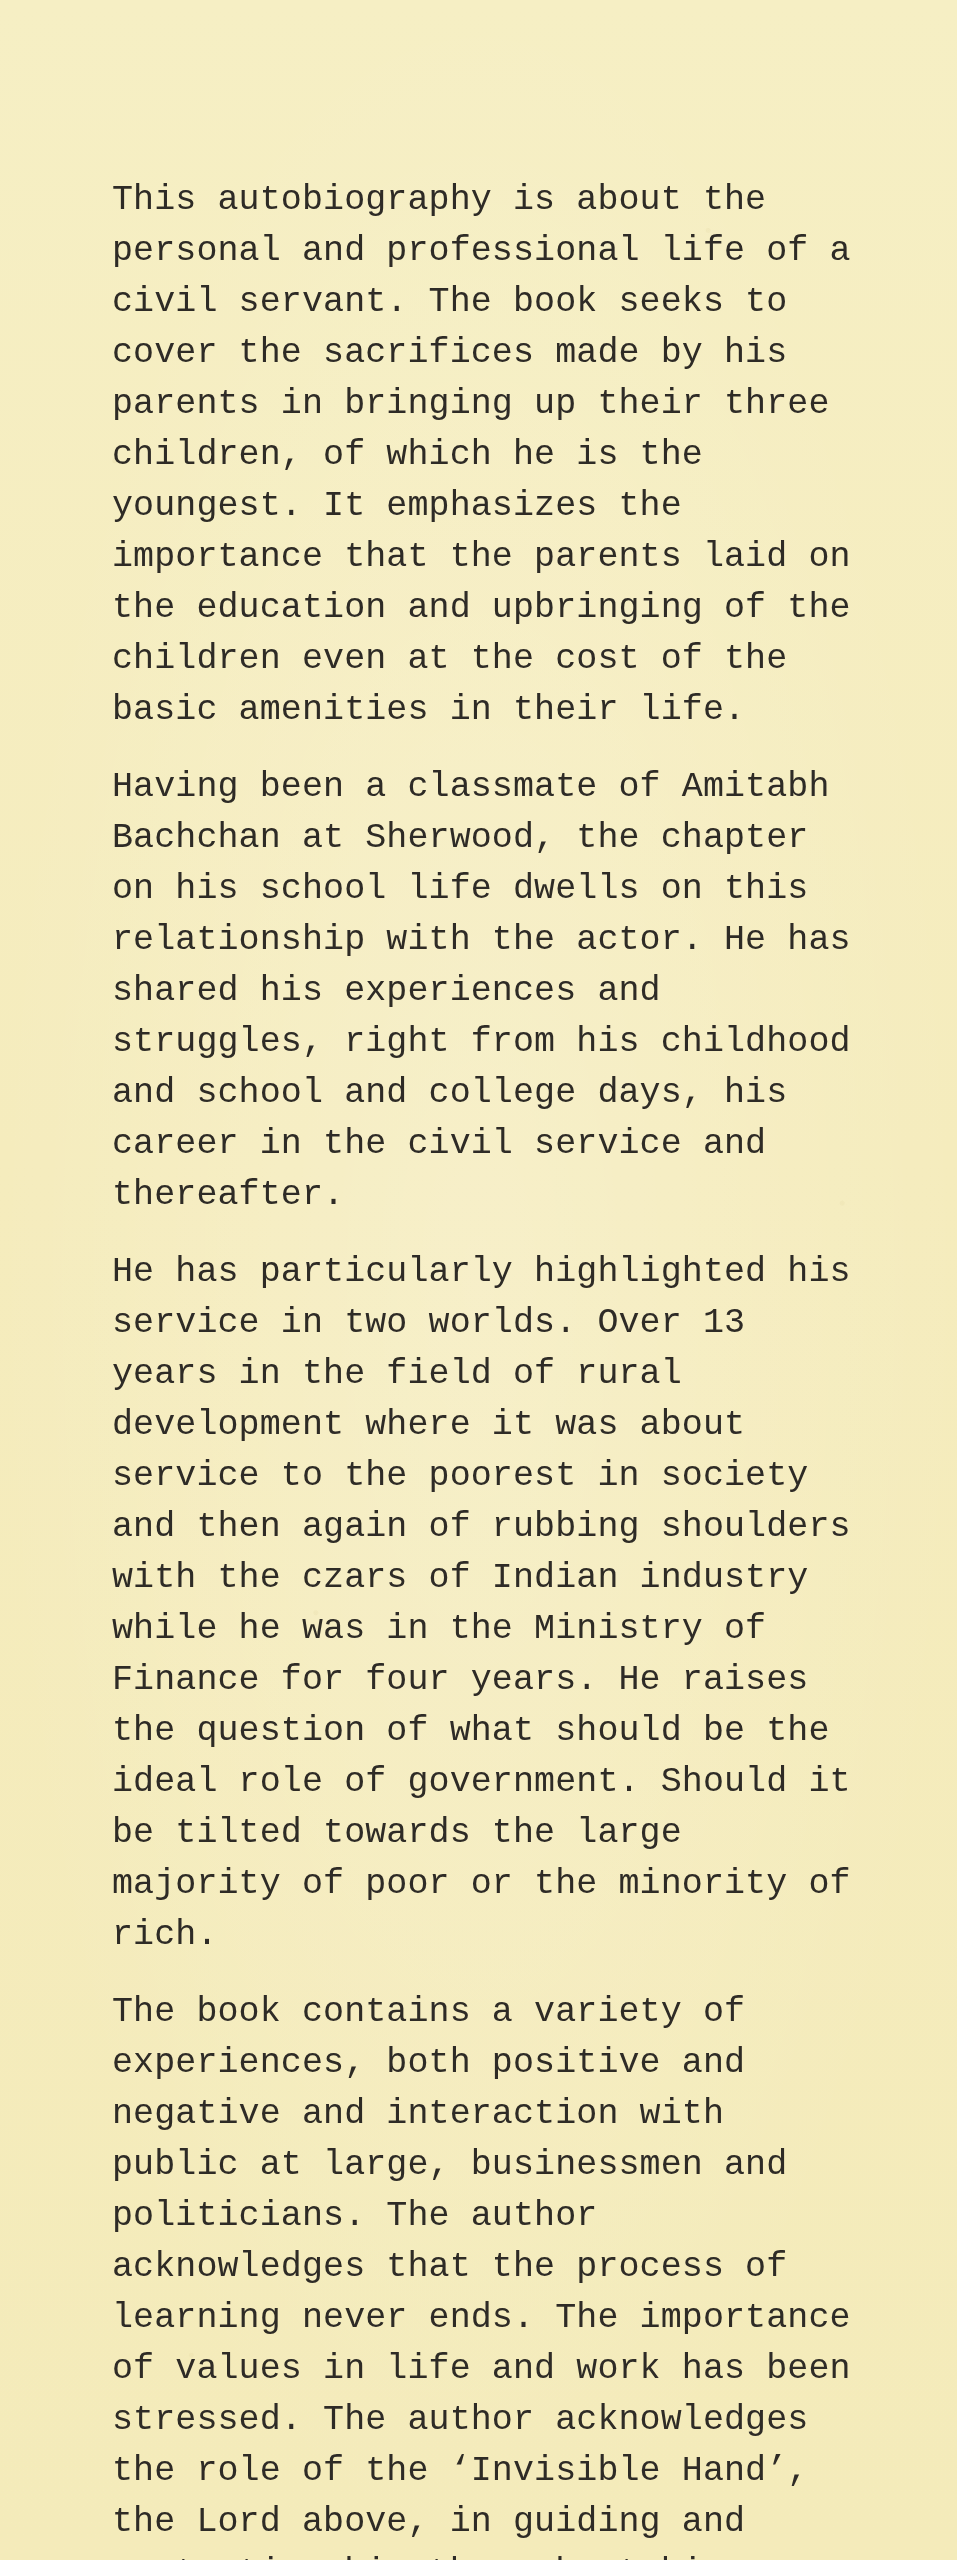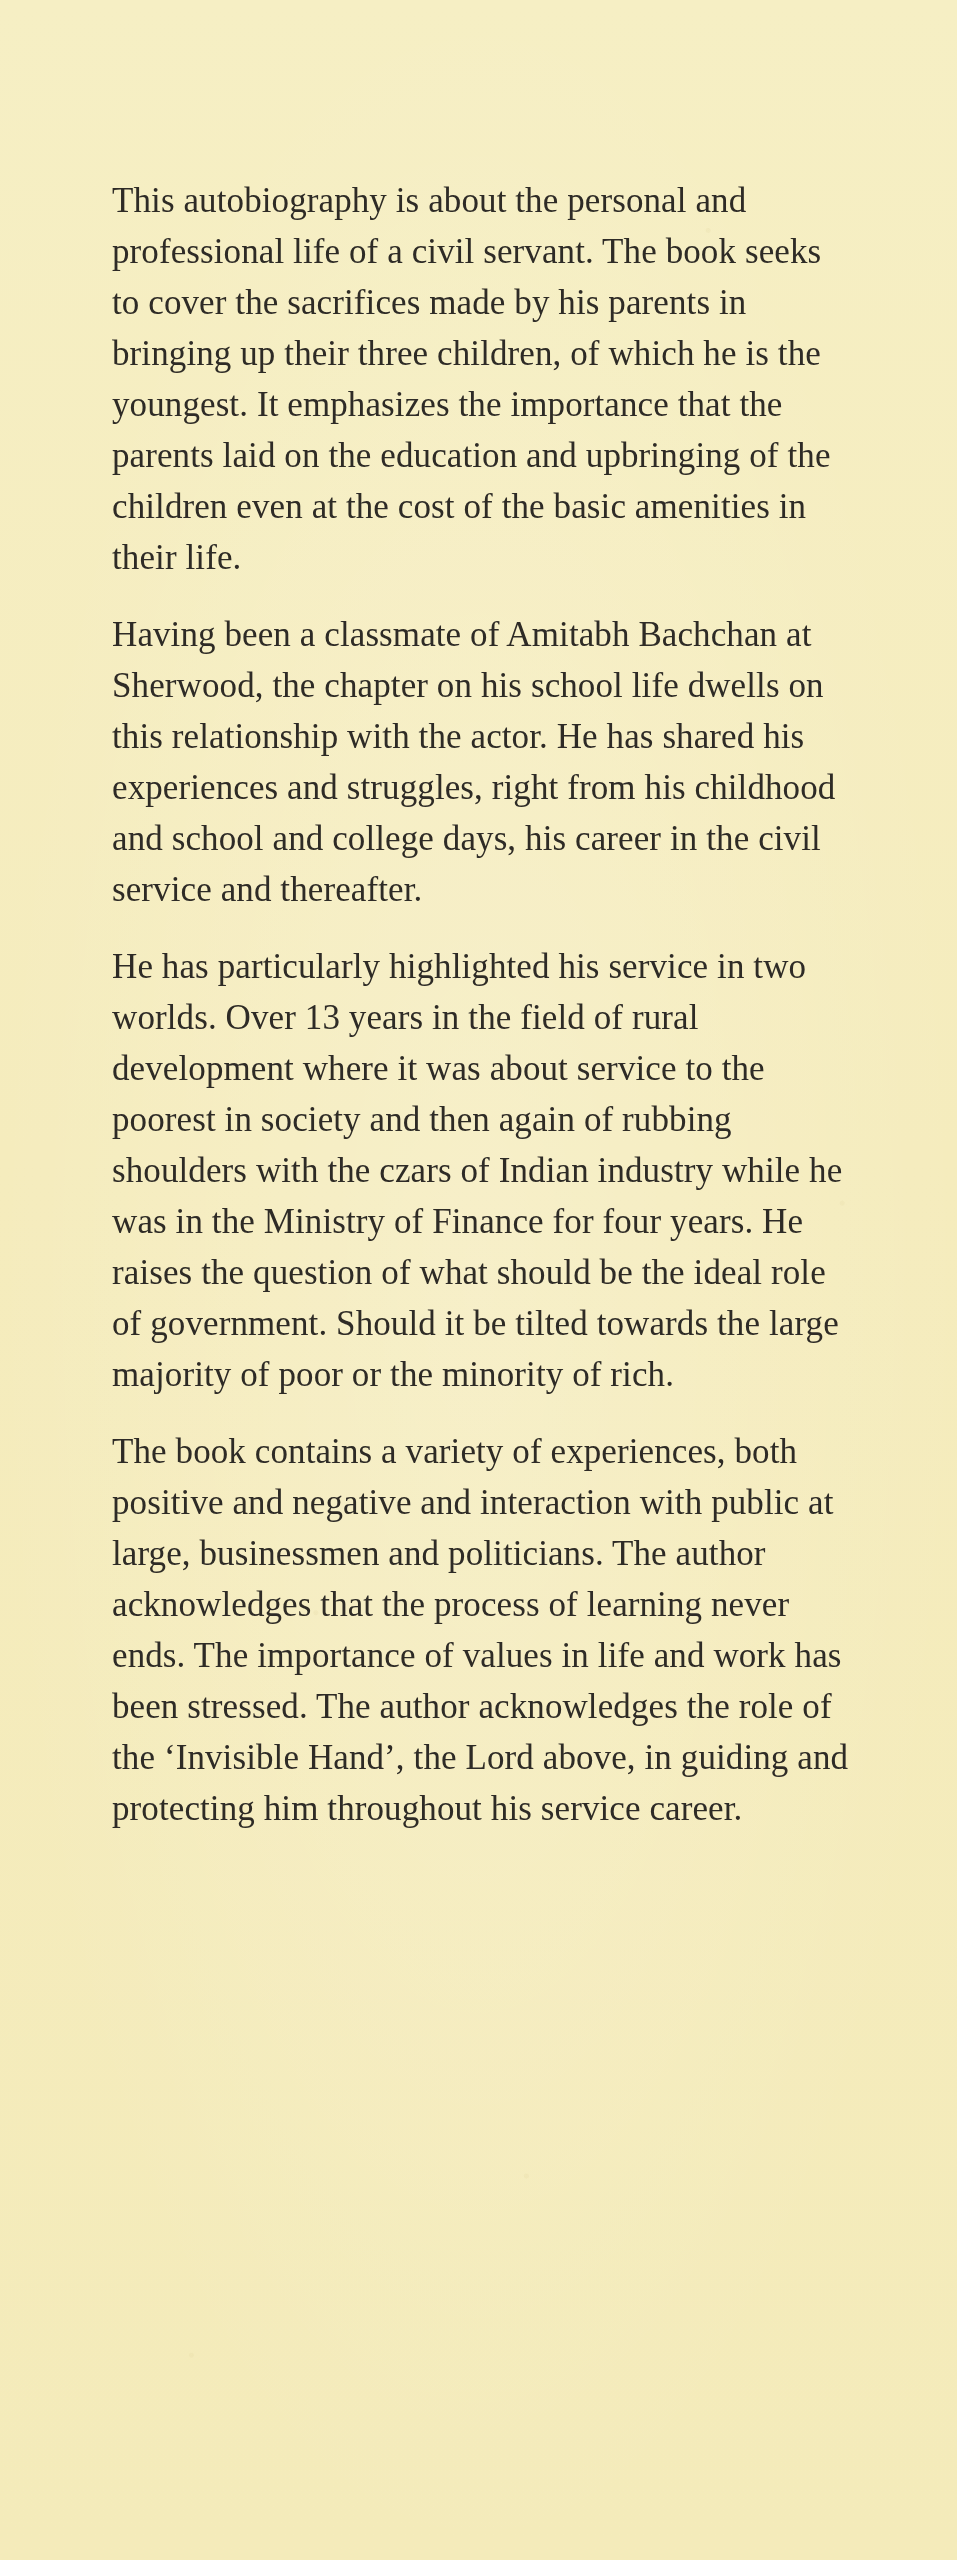--- a/index.html
+++ b/index.html
@@ -41,21 +41,21 @@
     top: 175px;
     width: 742px;
   }
   .para {
     margin: 0 0 26px 0;
     font-size: 35px;
     line-height: 51px;
     letter-spacing: 0.1px;
     color: #2e2b26;
     text-align: left;
-    font-family: Liberation Serif, serif;
+    font-family: Liberation Mono, monospace;
   }
   .para:last-child {
     margin-bottom: 0;
   }
 </style>
 </head>
 <body>
 
 <div class="page">
   <div class="grain"></div>

